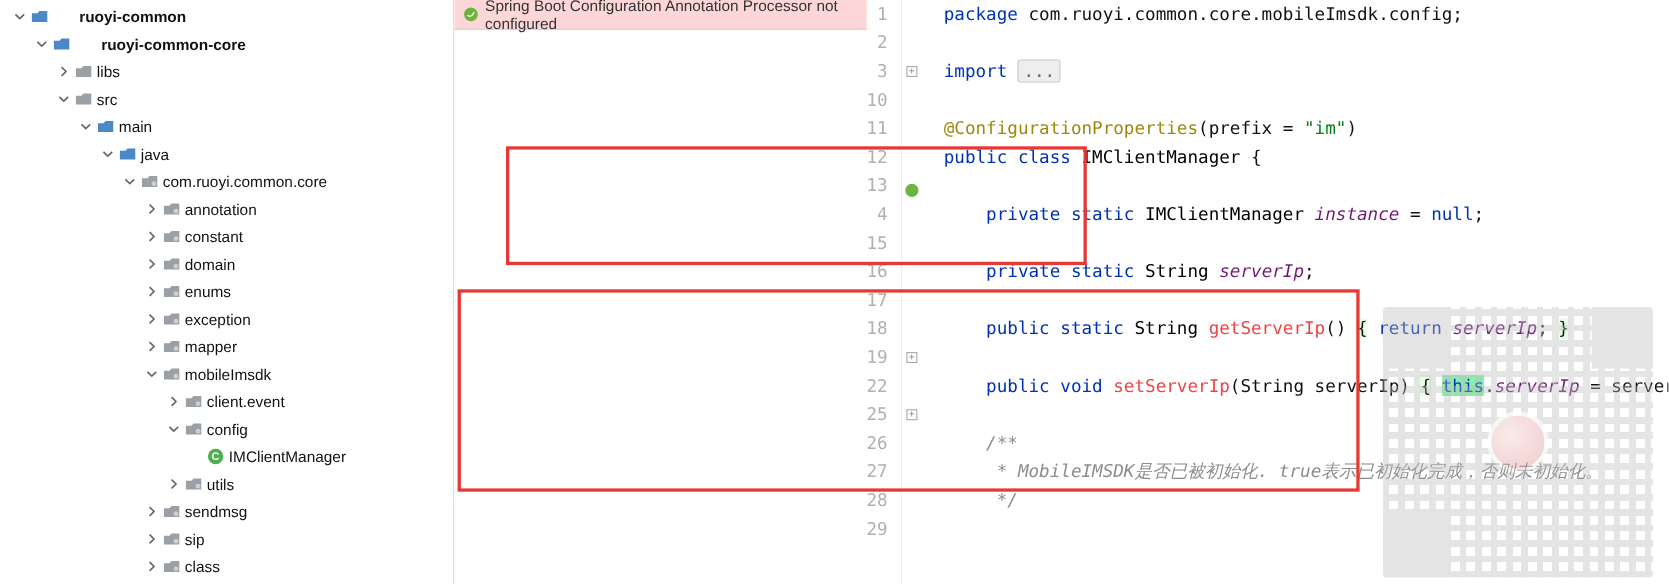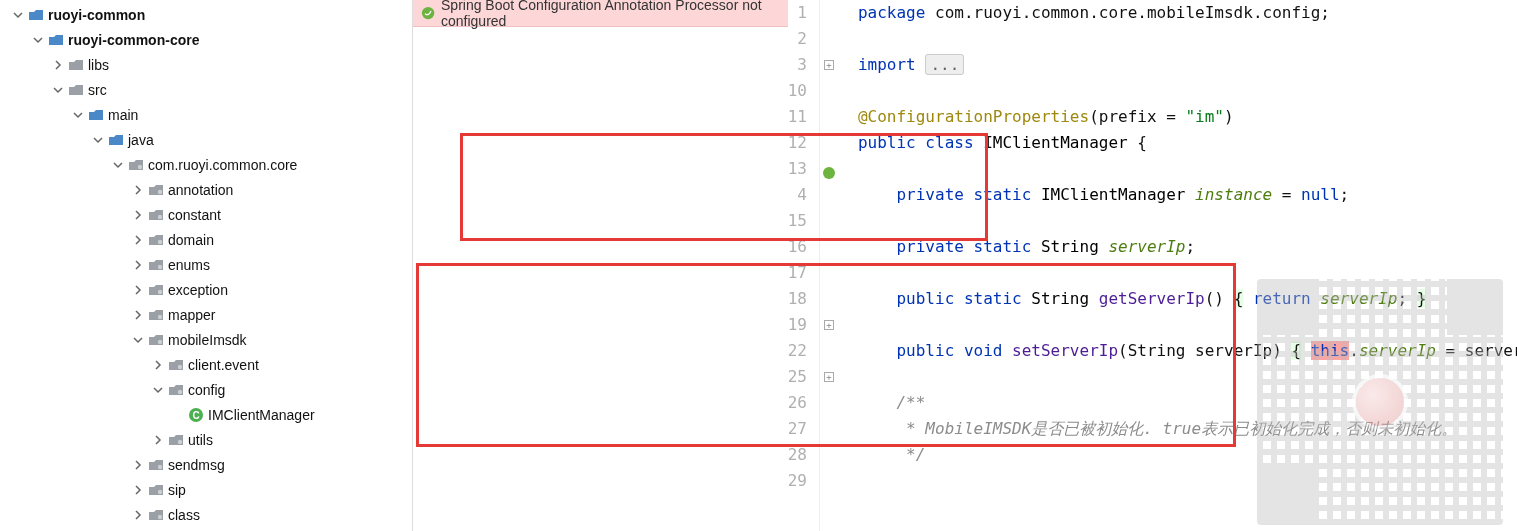--- a/index.html
+++ b/index.html
@@ -49,21 +49,21 @@
   .tw.blank { visibility: hidden; }
   .tw svg { width: 10px; height: 10px; }
   .ticon {
     width: 16px; height: 16px;
     margin: 0 4px 0 2px;
     display: inline-flex;
     align-items: center; justify-content: center;
     flex: 0 0 auto;
   }
   .tlabel { flex: 0 0 auto; }
-  .bold { font-weight: 600; }
+  .bold { font-weight: 600; margin-left: 24px; }
   
   .right {
     flex: 1 1 auto;
     display: flex;
     flex-direction: row;
     height: 100%;
     position: relative;
     overflow: hidden;
   }
   .banner {
@@ -109,25 +109,25 @@
     color: #111;
   }
   .codeline { height: 26px; white-space: pre; padding-left: 0; margin-left: 38px; }
   .gline { height: 26px; }
   .aline { height: 26px; position: relative; }
   
   .kw  { color: #0033b3; }
   .ann { color: #9e880d; }
   .cls { color: #000; }
   .str { color: #067d17; }
-  .fld { color: #4d7c0f; font-style: italic; }
+  .fld { color: #701a75; font-style: italic; }
   .cm  { color: #8c8c8c; font-style: italic; }
-  .mth { color: #4c1d95; }
+  .mth { color: #ef4444; }
   .brhl { background: #e6ffe6; }
-  .thishl { background: #fca5a5; }
+  .thishl { background: #86efac; }
   .dots { background: #eee; border:1px solid #ccc; border-radius:3px; padding:0 4px; color:#666;}
   
   .hl-box {
     position: absolute;
     border: 3px solid #e53935;
     pointer-events: none;
     z-index: 5;
   }
   
   .fold {

